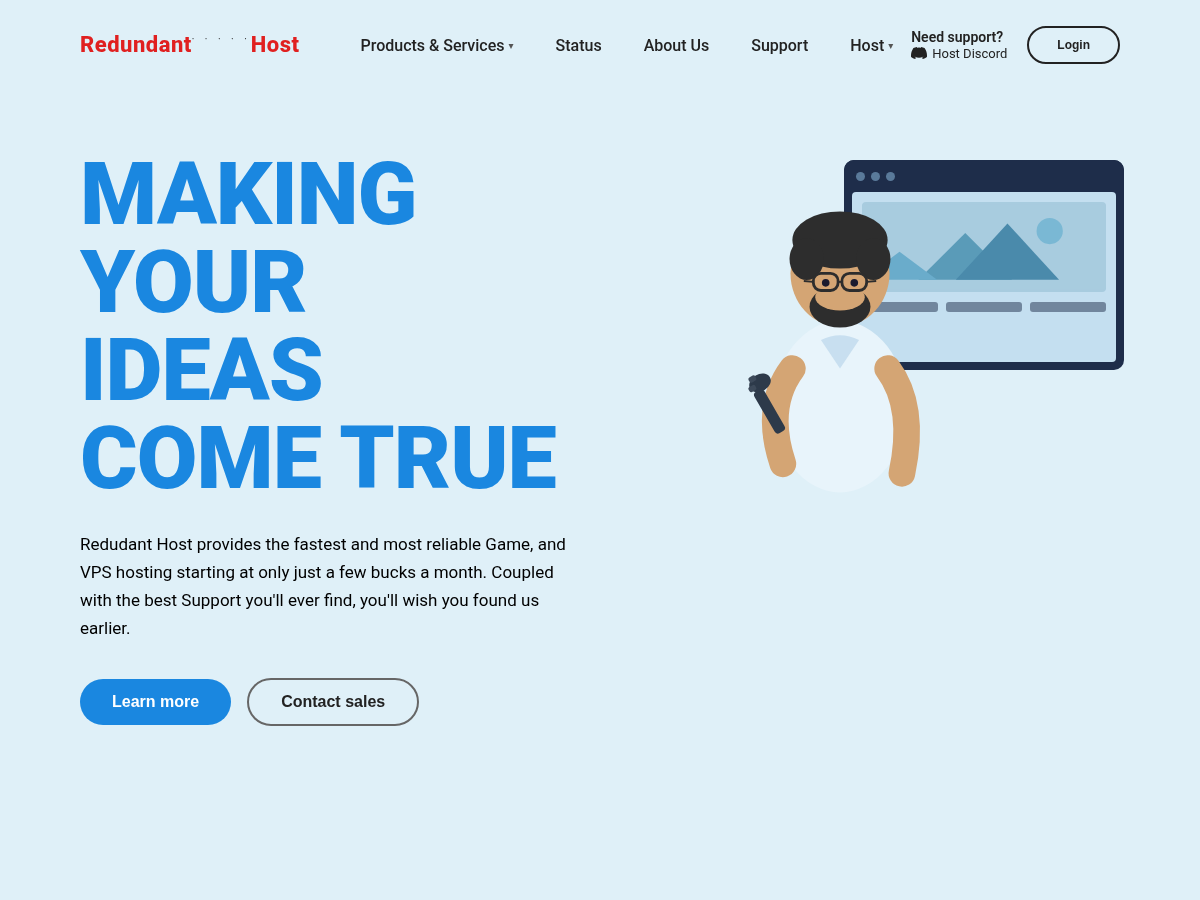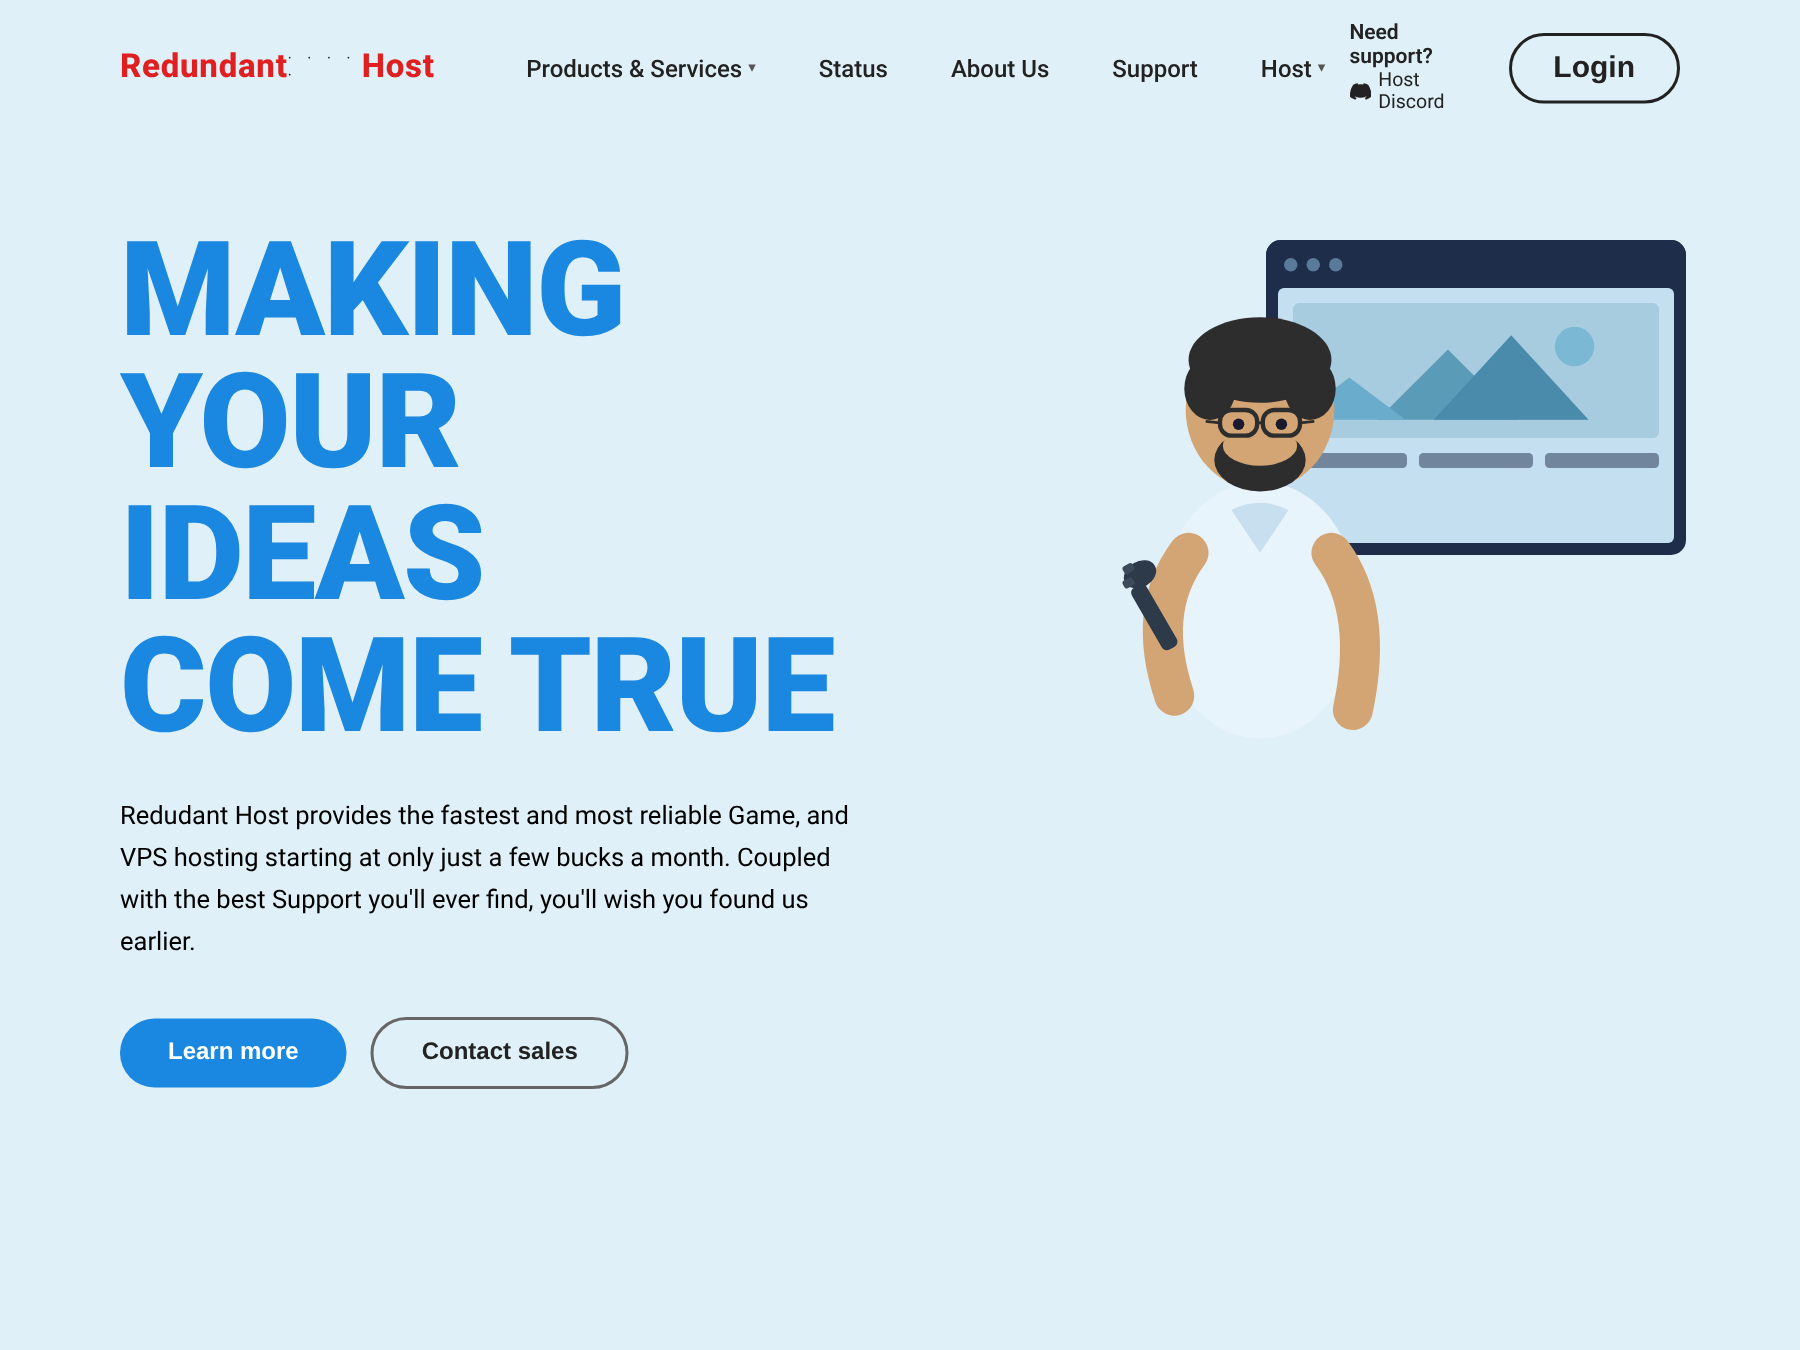--- a/index.html
+++ b/index.html
@@ -108,21 +108,21 @@
       display: inline-block;
       width: 16px;
       height: 16px;
     }
 
     .login-btn {
       padding: 10px 28px;
       border: 2px solid #222;
       border-radius: 50px;
       background: transparent;
-      font-size: 20px;
+      font-size: 12px;
       font-weight: 600;
       color: #222;
       cursor: pointer;
       text-align: center;
     }
 
     
     .hero {
       display: flex;
       align-items: flex-start;

